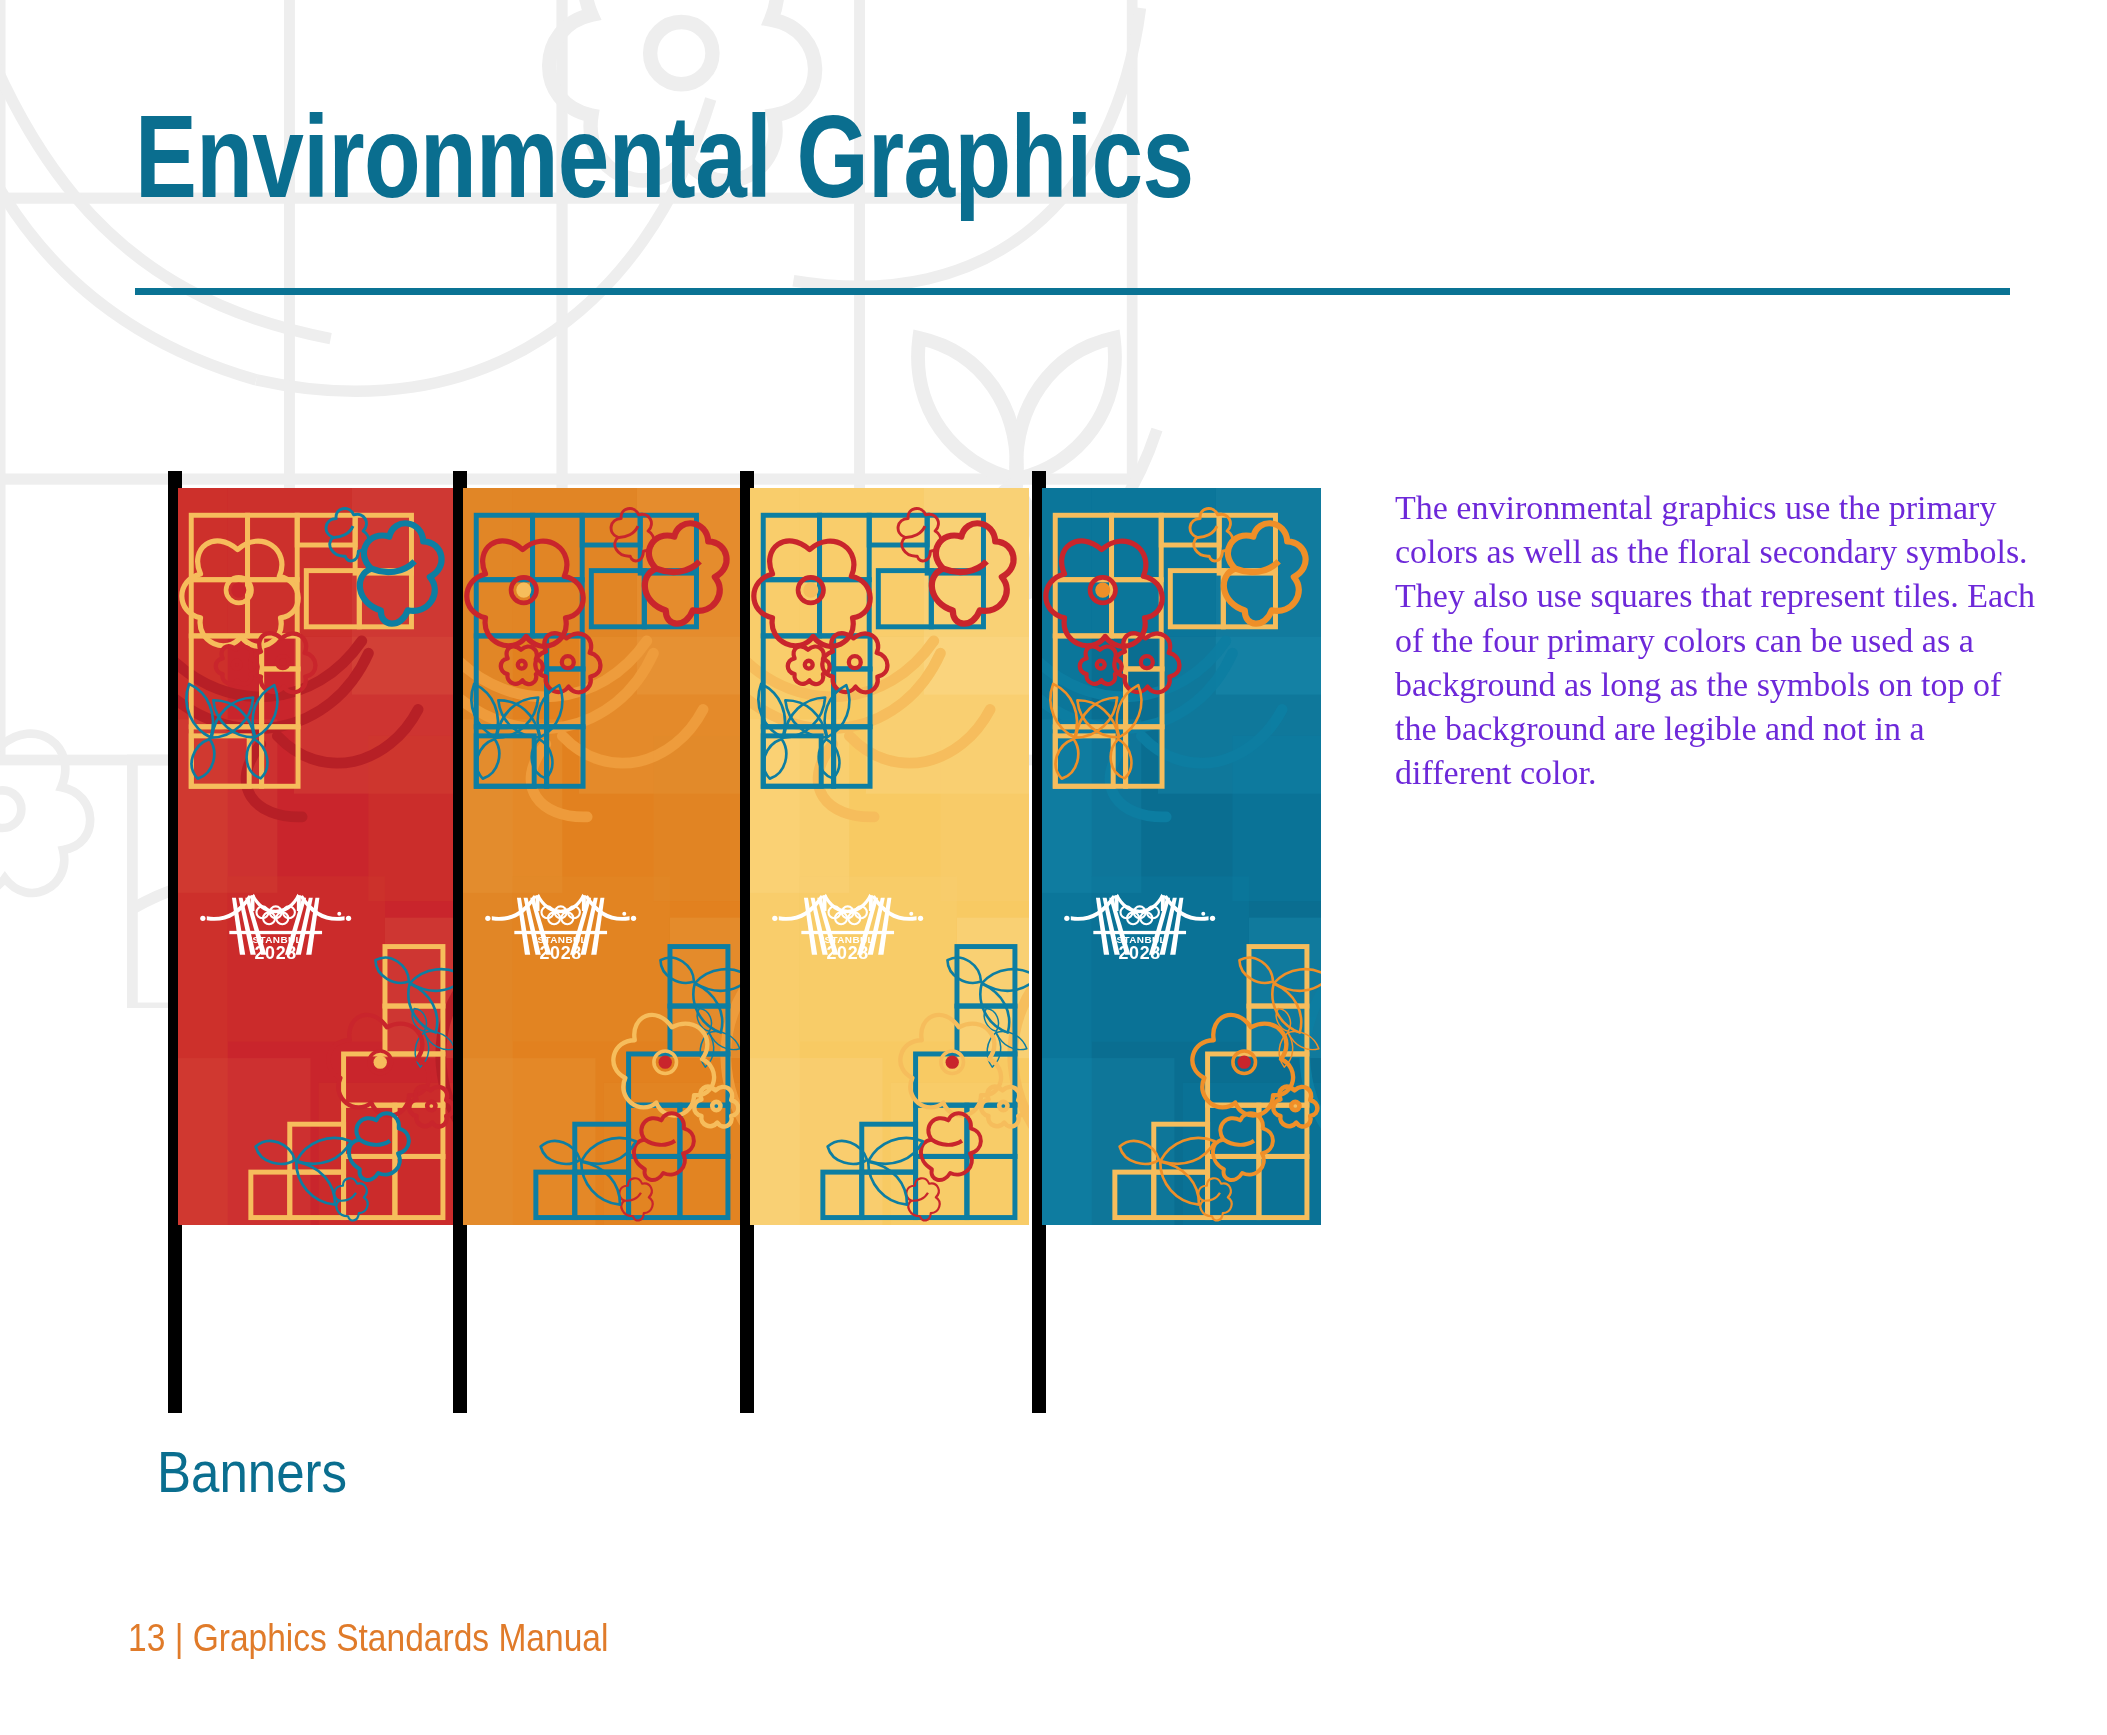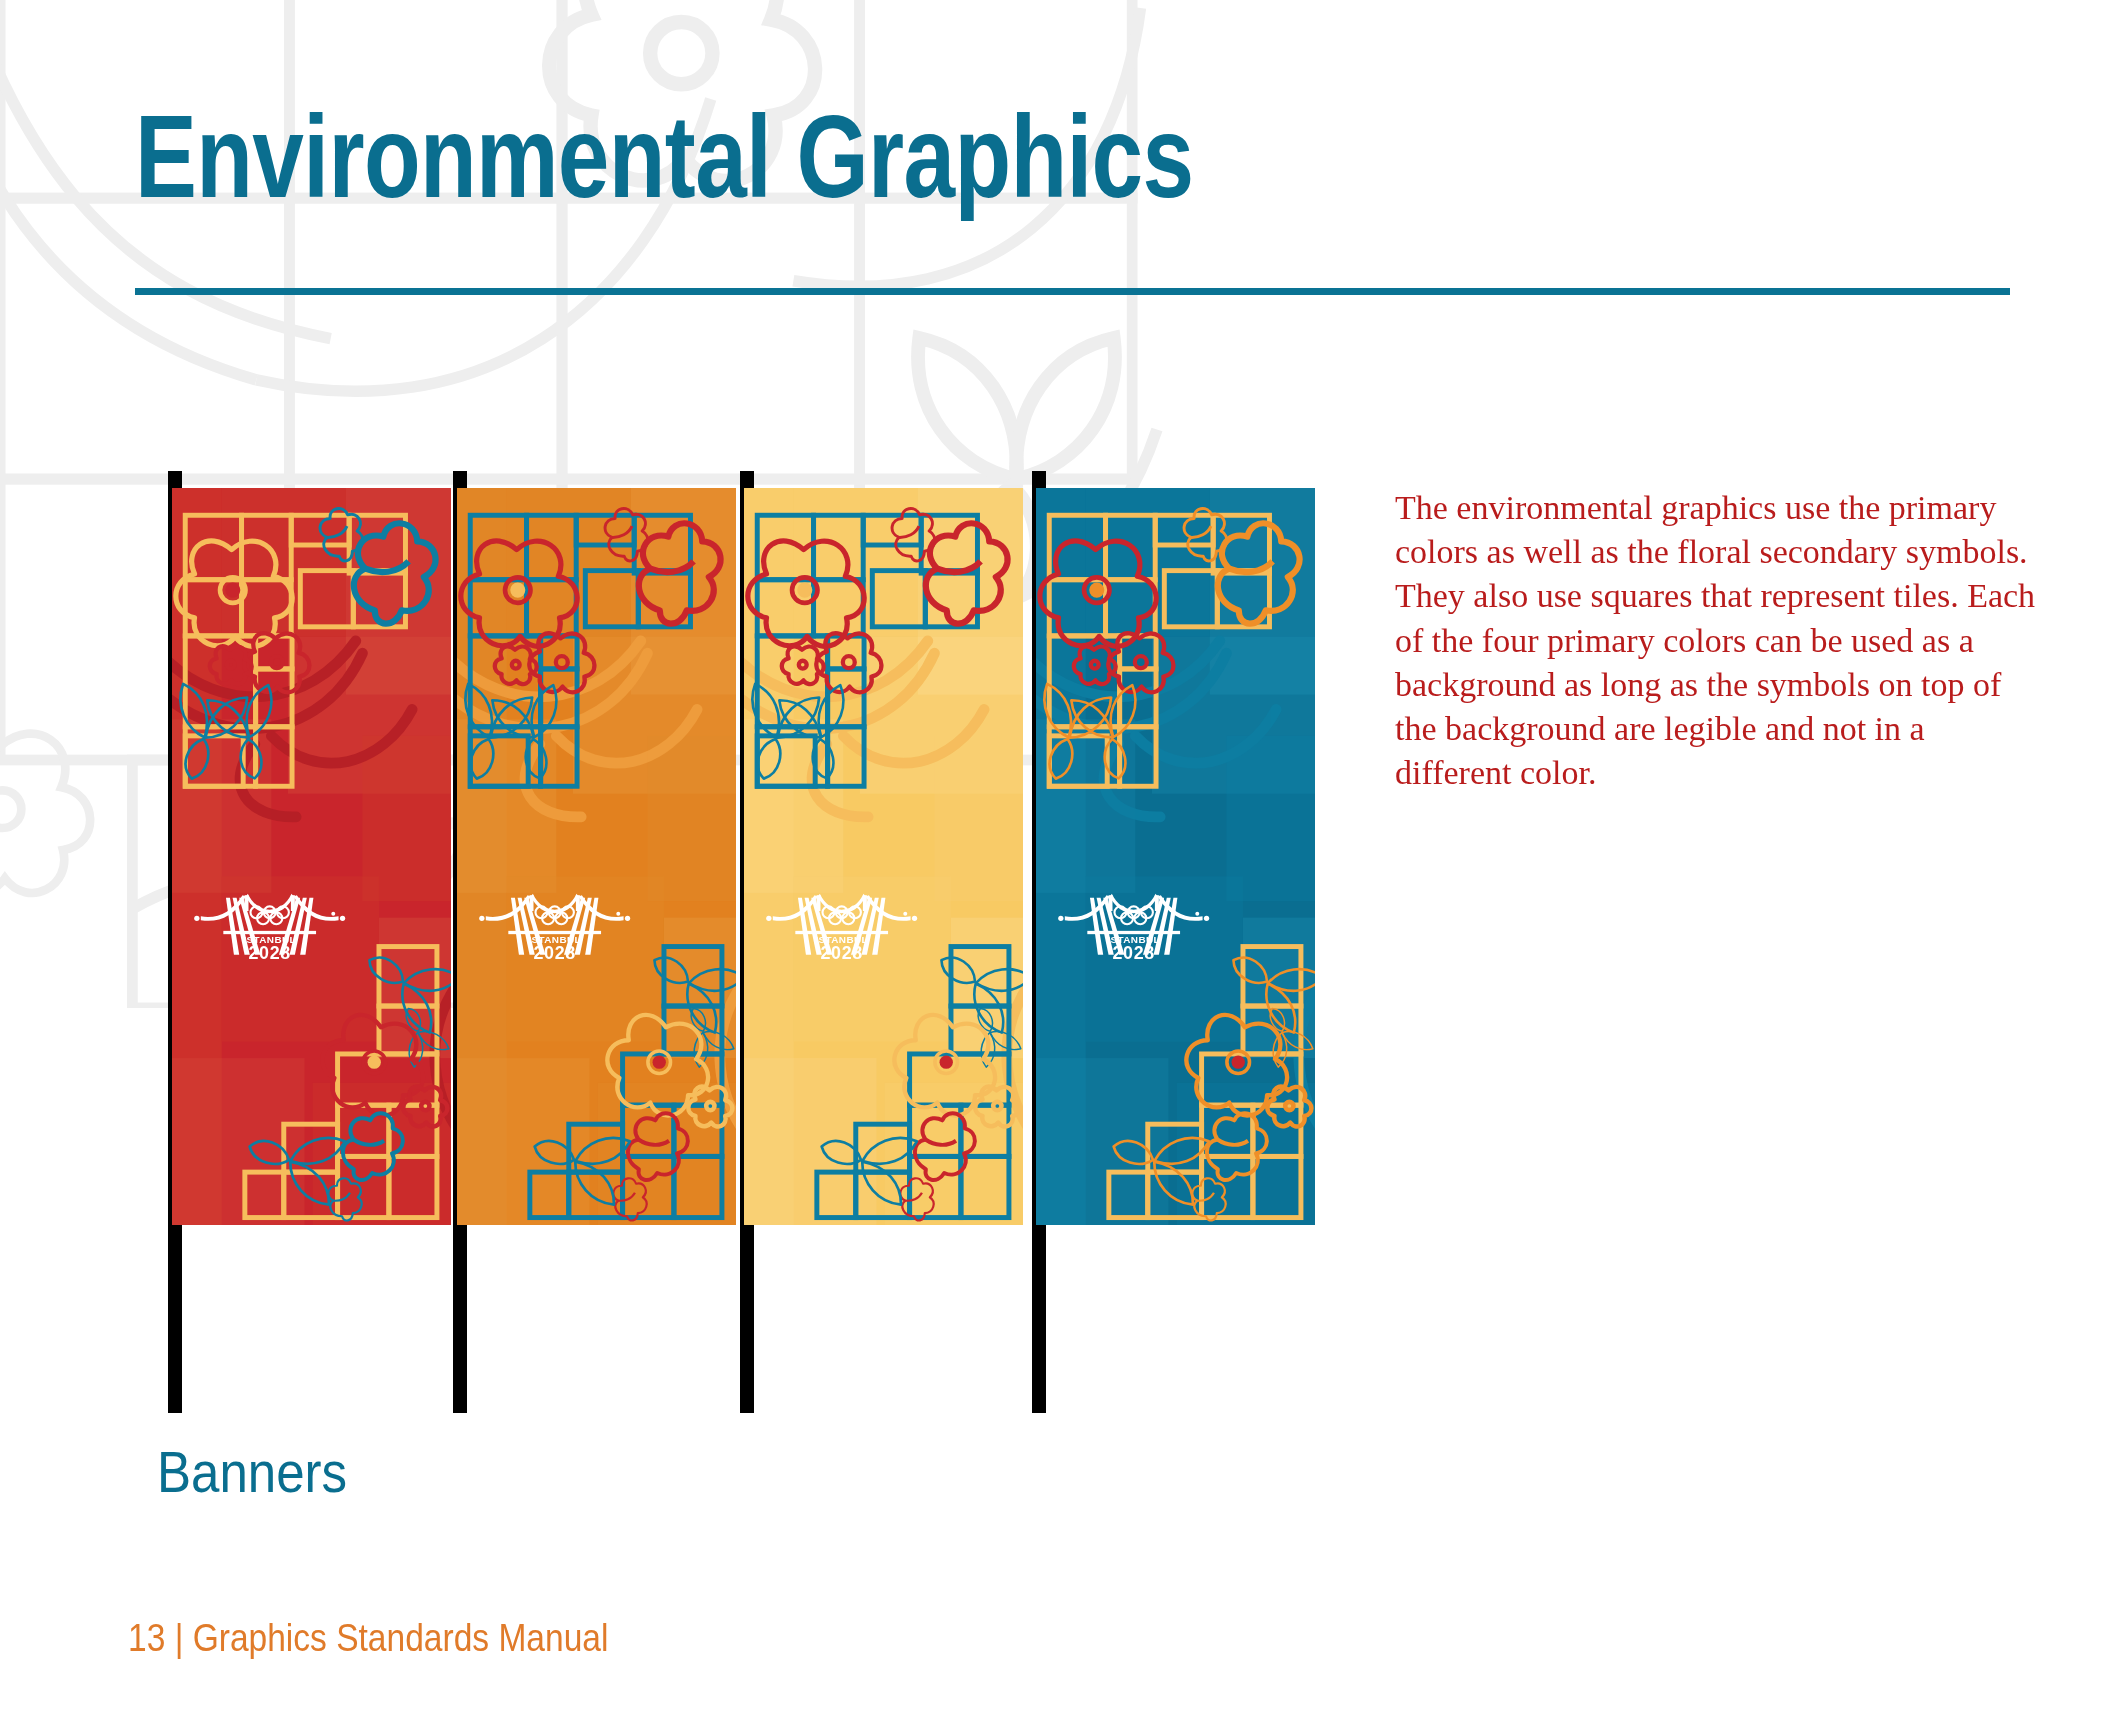--- a/index.html
+++ b/index.html
@@ -43,36 +43,36 @@
   .banner-group { position:absolute; top:471px; }
   .pole {
     position:absolute;
     left:0; top:0;
     width:14px;
     height:942px;
     background:#000000;
   }
   .flag {
     position:absolute;
-    left:4px; top:16.5px;
+    left:10px; top:16.5px;
     width:279px;
     height:737px;
     overflow:hidden;
   }
   .flag svg { display:block; width:100%; height:100%; }
 
   
   #body-copy {
     position:absolute;
     left:1395px; top:486px;
     width:653px;
     font-family:"Liberation Serif", serif;
     font-size:34px;
     line-height:1.30;
-    color:#b91c1c;
+    color:#6d28d9;
   }
 
   
   #section-caption {
     position:absolute;
     left:157px; top:1438px;
     font-size:58px;
     font-weight:400;
     color:#0a6e8f;
     transform:scaleX(0.88);

